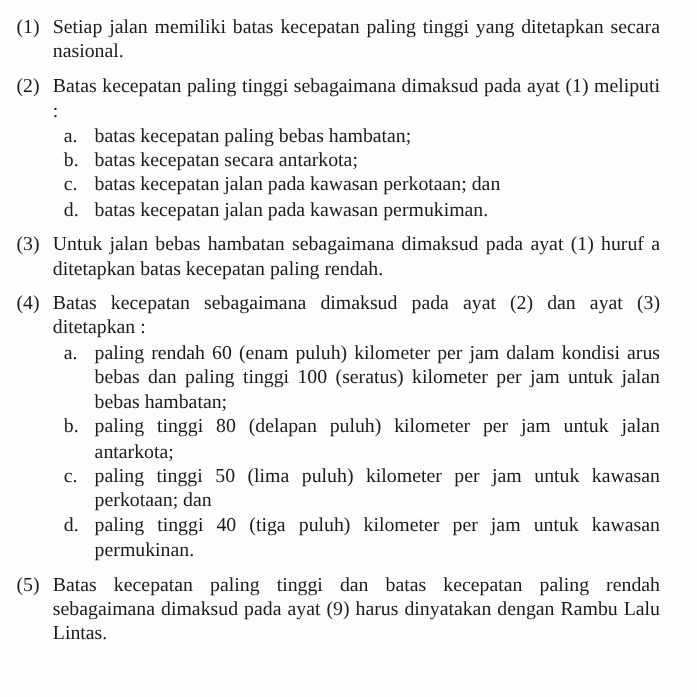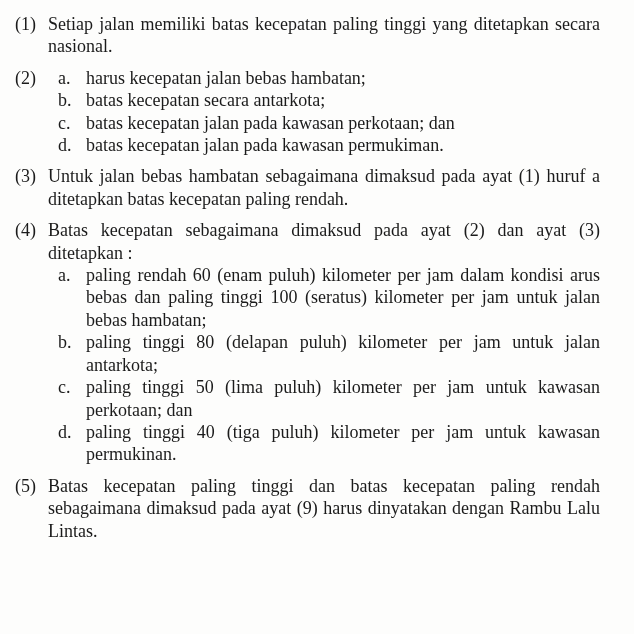--- a/index.html
+++ b/index.html
@@ -55,23 +55,24 @@
 <div class="page">
 
   <div class="clause">
     <div class="num">(1)</div>
     <div class="clause-body">Setiap jalan memiliki batas kecepatan paling tinggi yang ditetapkan secara nasional.</div>
   </div>
 
   <div class="clause">
     <div class="num">(2)</div>
     <div class="clause-body">
+      <div class="lead">Batas kecepatan paling tinggi sebagaimana dimaksud pada ayat (1) meliputi :</div>
       <div class="subitem">
         <div class="letter">a.</div>
-        <div class="subtext">harus kecepatan jalan bebas hambatan;</div>
+        <div class="subtext">batas kecepatan paling bebas hambatan;</div>
       </div>
       <div class="subitem">
         <div class="letter">b.</div>
         <div class="subtext">batas kecepatan secara antarkota;</div>
       </div>
       <div class="subitem">
         <div class="letter">c.</div>
         <div class="subtext">batas kecepatan jalan pada kawasan perkotaan; dan</div>
       </div>
       <div class="subitem">

